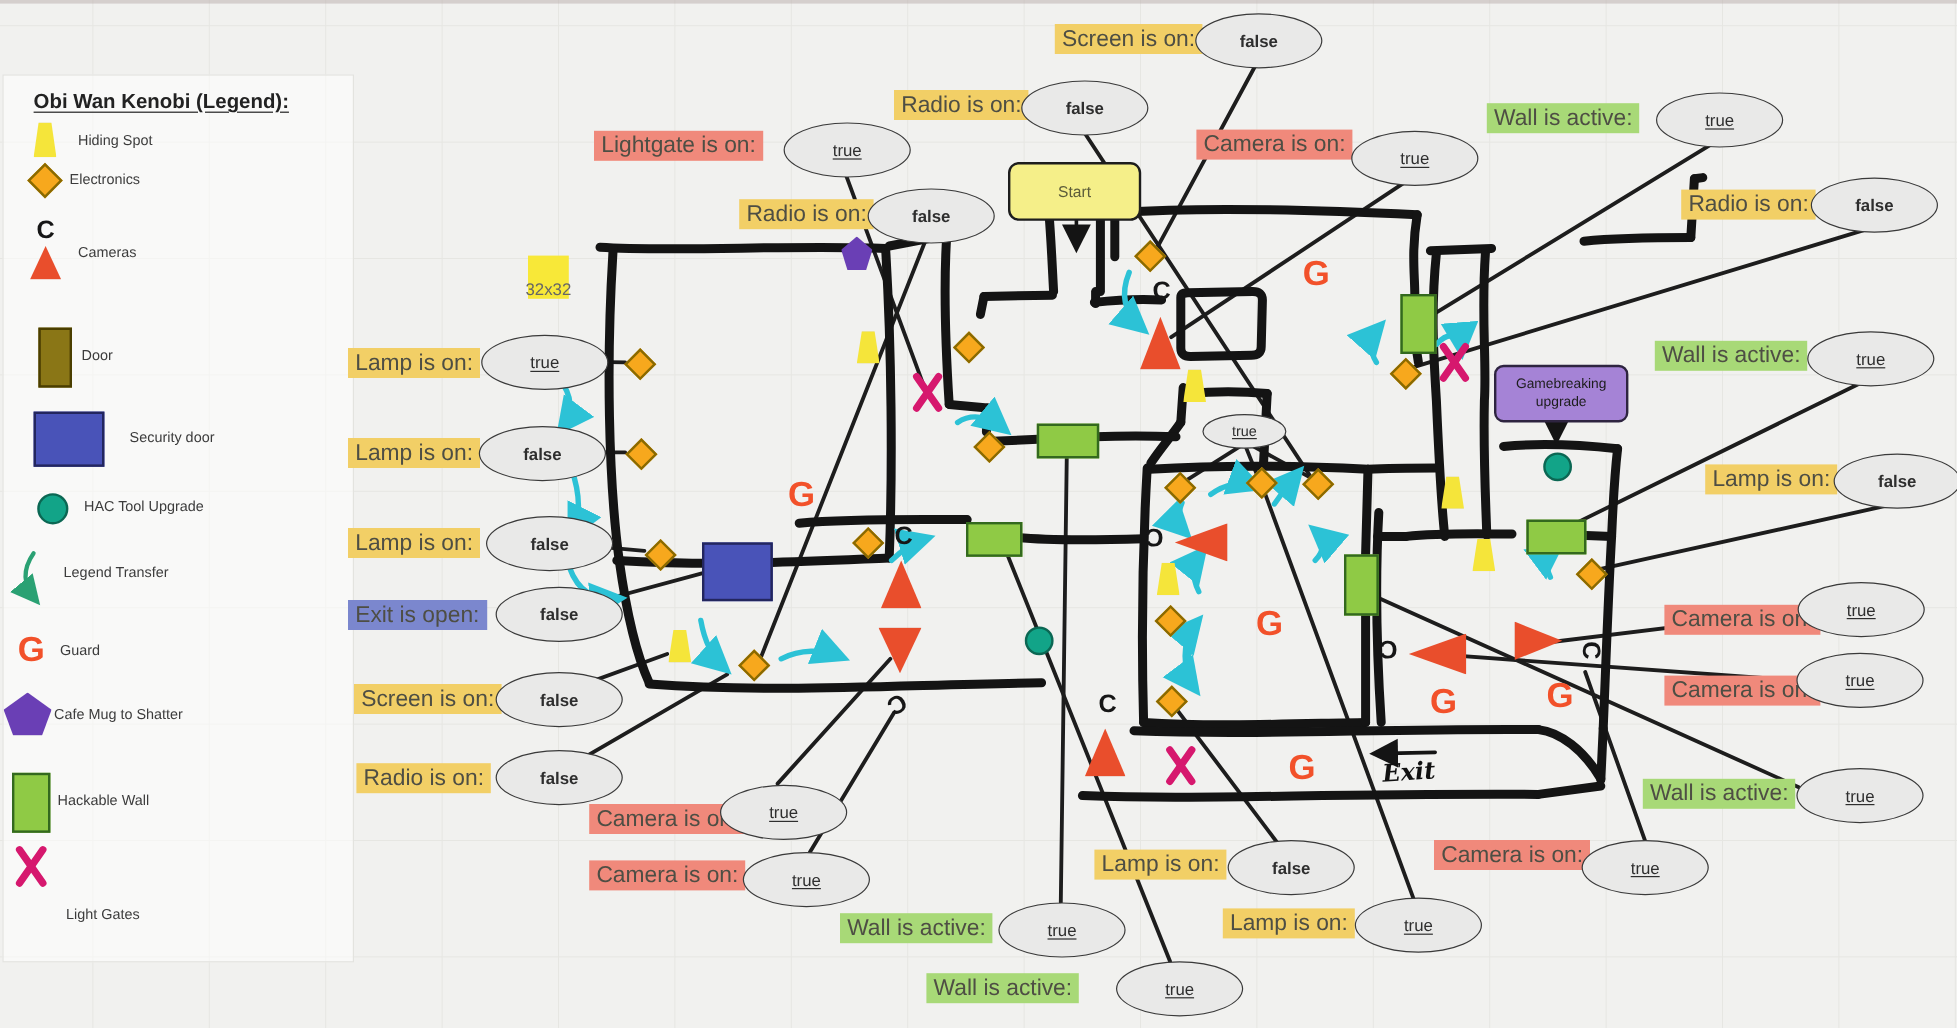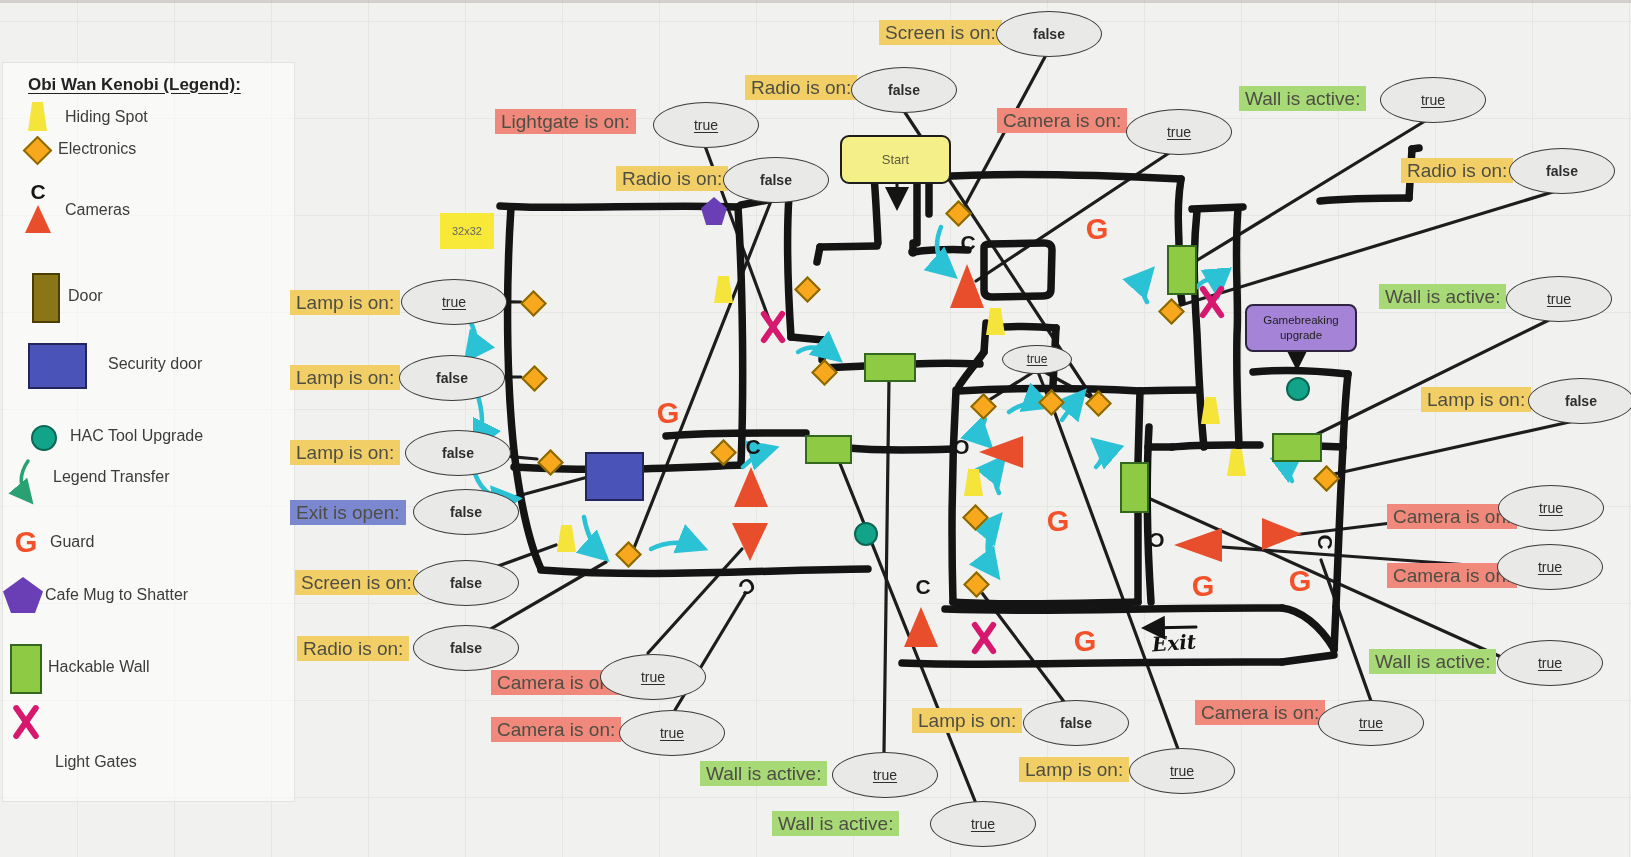--- a/index.html
+++ b/index.html
@@ -8,21 +8,21 @@
     background:#f1f1ef;
     background-image:linear-gradient(to right,#e6e6e2 1px,transparent 1px),
                      linear-gradient(to bottom,#e6e6e2 1px,transparent 1px);
     background-size:97px 97px;background-position:77px 21px;}
   #topstrip{position:absolute;left:0;top:0;width:100%;height:3px;background:#b9aeab;opacity:.5;}
   #legend-panel{position:absolute;left:2px;top:62px;width:291px;height:738px;
     background:rgba(255,255,255,.55);border:1px solid #e3e3df;}
   #legend-title{position:absolute;left:28px;top:75px;font-size:17px;font-weight:700;color:#222;
     text-decoration:underline;text-underline-offset:3px;}
   .lg-row{position:absolute;left:0;width:290px;height:56px;}
-  .lg-label{position:absolute;top:50%;transform:translateY(-50%);font-size:16px;color:#3c3c3c;white-space:nowrap;}
+  .lg-label{position:absolute;top:50%;transform:translateY(-50%);font-size:12px;color:#3c3c3c;white-space:nowrap;}
   .lg-ic{position:absolute;transform:translate(-50%,-50%);top:50%;}
   
   .mi{position:absolute;}
   .trap{background:#f5e53a;clip-path:polygon(22% 0%,78% 0%,100% 100%,0% 100%);filter:drop-shadow(0 0 1px rgba(130,118,0,.95));}
   .diamond{background:#f7a81d;border:2px solid #8a6a00;transform:rotate(45deg);}
   .tri{background:#e94e2c;filter:drop-shadow(0 0 1px rgba(120,30,10,.7));}
   .tri-up{clip-path:polygon(50% 0,100% 100%,0 100%);}
   .tri-down{clip-path:polygon(0 0,100% 0,50% 100%);}
   .tri-left{clip-path:polygon(100% 0,100% 100%,0 50%);}
   .tri-right{clip-path:polygon(0 0,0 100%,100% 50%);}
@@ -49,21 +49,21 @@
   .val{font-size:14px;color:#2e2e2e;}
   .val-false{font-weight:700;}
   .val-true{font-weight:400;text-decoration:underline;text-underline-offset:2px;}
   .ann-ellipse.small .val{font-size:12px;}
   
   .box{position:absolute;display:flex;align-items:center;justify-content:center;text-align:center;}
   #start-box{left:840px;top:135px;width:107px;height:45px;background:#f5ef89;border:2.5px solid #1d1d1d;border-radius:9px;
     font-size:13px;color:#5c5c3a;}
   #upgrade-box{left:1245px;top:304px;width:104px;height:40px;background:#a583d6;border:2px solid #2e2440;border-radius:8px;
     font-size:11.5px;line-height:1.3;color:#1d1d1d;padding:2px;}
-  #size-note{left:440px;top:213px;width:54px;height:36px;background:#f8e838;font-size:11px;color:#666;}
+  #size-note{left:440px;top:213px;width:34px;height:36px;background:#f8e838;font-size:14px;color:#666;align-items:flex-end;}
   #exit-text{left:1152px;top:631px;font-family:"DejaVu Serif",serif;font-style:italic;font-weight:700;
     font-size:20px;color:#111;transform:rotate(-4deg);position:absolute;}
   svg{position:absolute;left:0;top:0;}
 </style>
 </head>
 <body>
 
 <div id="board">
   <div id="topstrip"></div>
 
@@ -94,21 +94,21 @@
           <div class="mi odoor" style="left: -12px; top: -23px; width: 24px; height: 46px;"></div>
         </div>
         <div class="lg-label" style="left: 68px;">Door</div>
       </div>
       <div class="lg-row" style="top: 336px;">
         <div class="lg-ic" style="left: 55px;">
           <div class="mi sdoor" style="left: -27px; top: -21px; width: 55px; height: 42px;"></div>
         </div>
         <div class="lg-label" style="left: 108px;">Security door</div>
       </div>
-      <div class="lg-row" style="top: 408px;">
+      <div class="lg-row" style="top: 394px;">
         <div class="lg-ic" style="left: 42px;">
           <div class="mi circ" style="left: -11px; top: -11px; width: 22px; height: 22px;"></div>
         </div>
         <div class="lg-label" style="left: 70px;">HAC Tool Upgrade</div>
       </div>
       <div class="lg-row" style="top: 449px;">
         <div class="lg-ic" style="left: 26px;"></div>
         <div class="lg-label" style="left: 53px;">Legend Transfer</div>
       </div>
       <div class="lg-row" style="top: 514px;">

